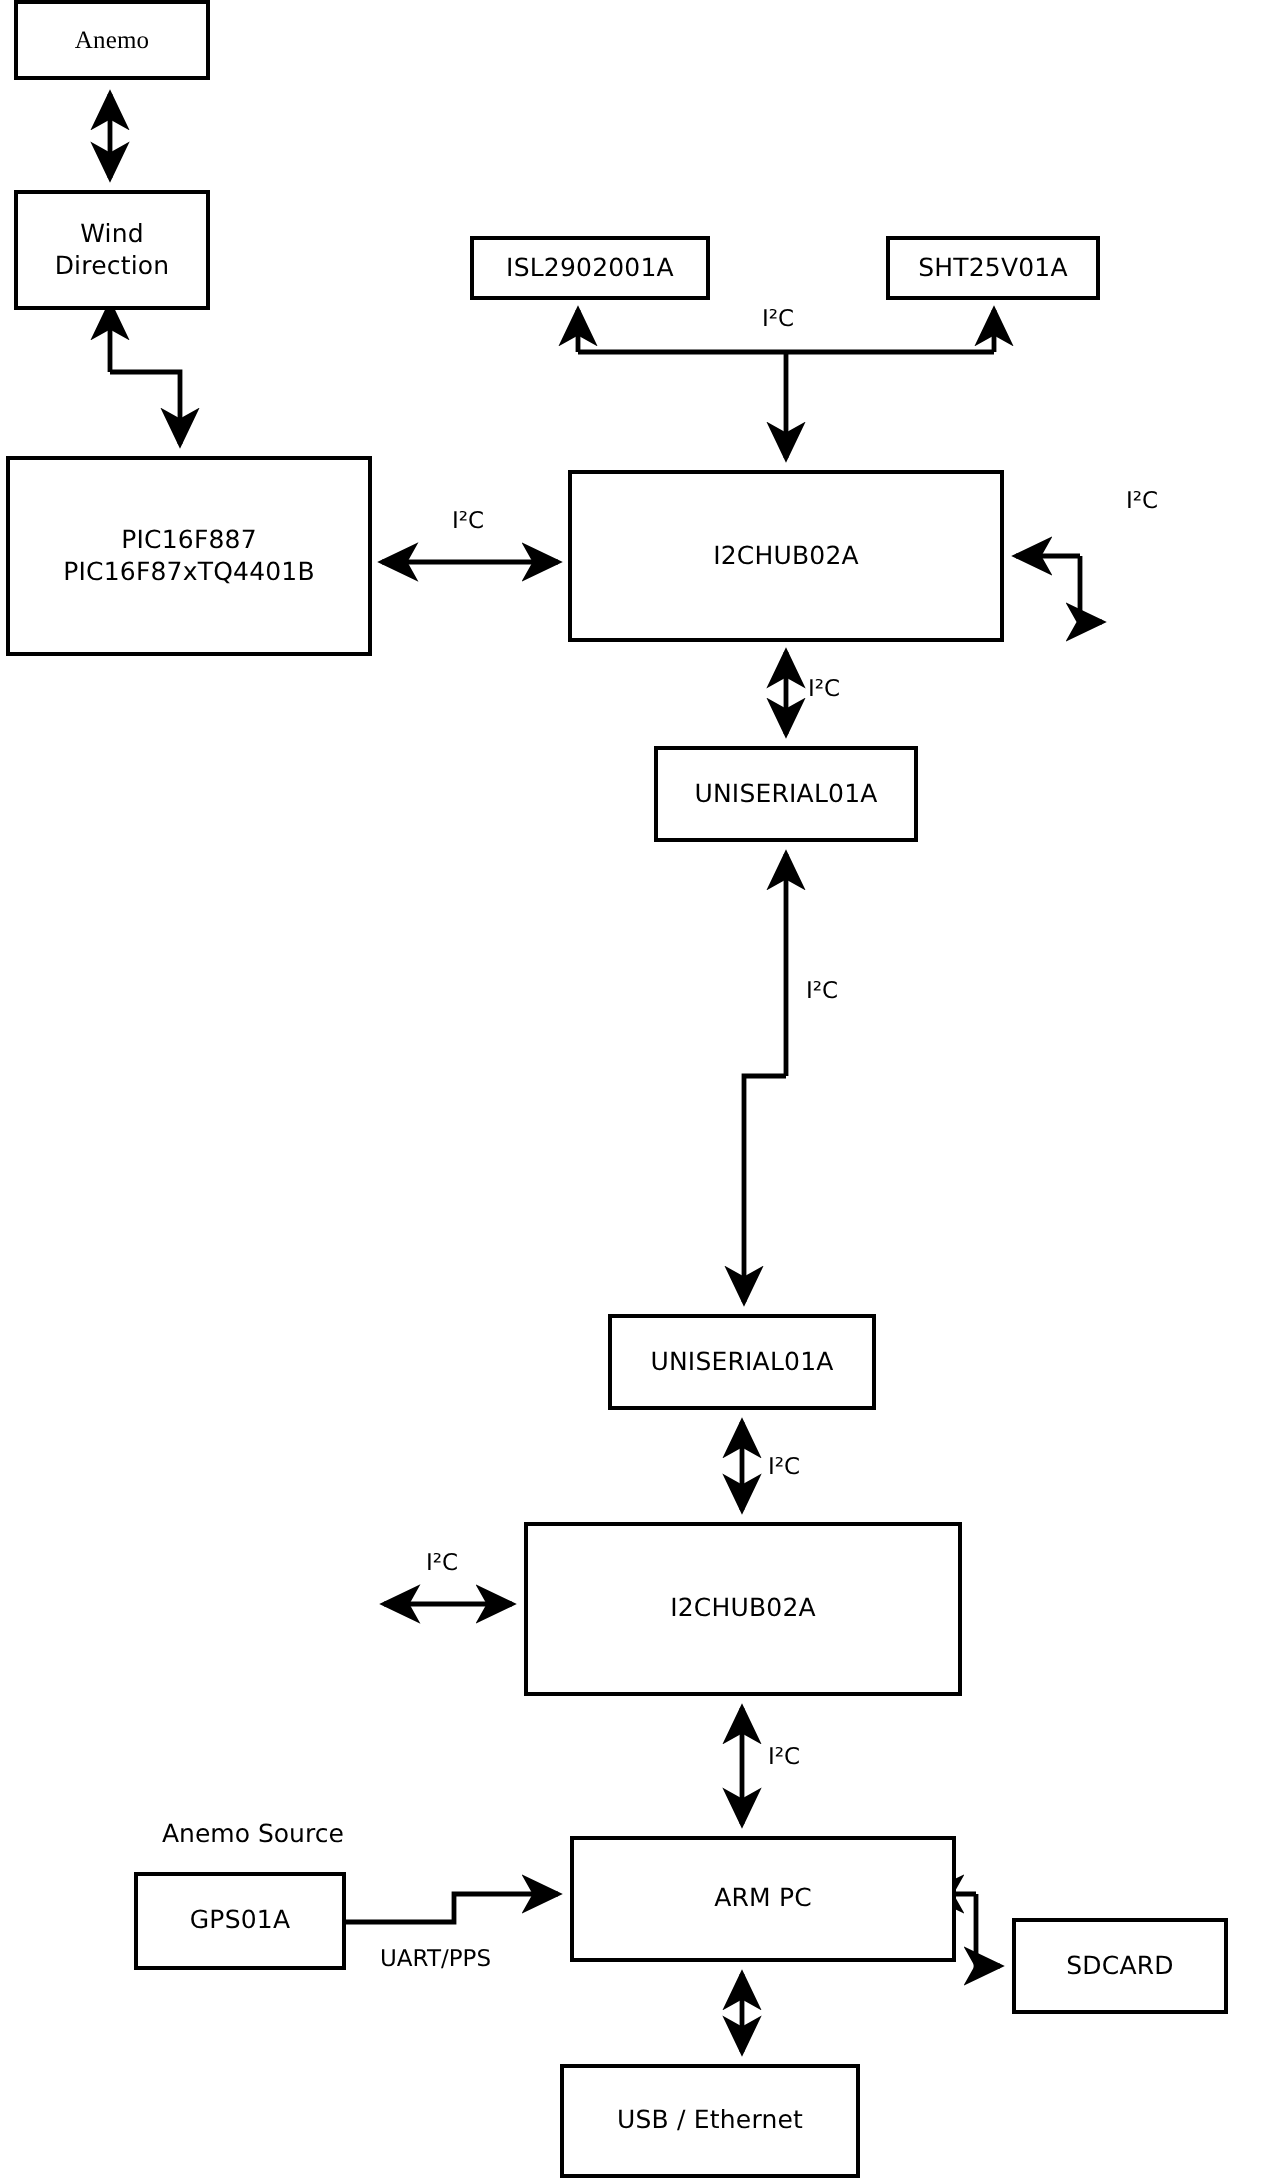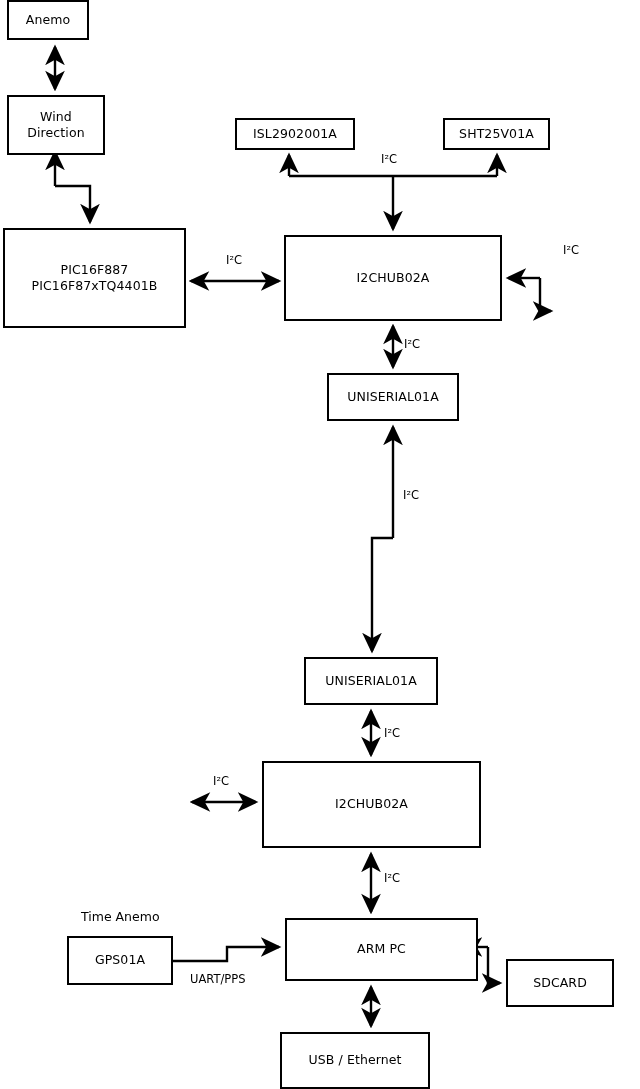--- a/index.html
+++ b/index.html
@@ -106,21 +106,21 @@
 
       <path d="M173,961 L227,961 L227,947 L279,947" marker-end="url(#ah)"></path>
 
       <path d="M488,947 L464,947" marker-end="url(#ah)"></path>
       <path d="M488,947 L488,983 L500,983" marker-end="url(#ah)"></path>
 
       <line x1="371" y1="1026" x2="371" y2="987" marker-end="url(#ah)" marker-start="url(#ah-start)"></line>
     </g>
   </svg>
 
-  <div class="node" style="left:7px; top:0px; width:82px; height:40px;">
+  <div class="node" style="left:7px; top:0px; width:98px; height:40px;font-family:Liberation Serif, serif;">
     <span class="node-label">Anemo</span>
   </div>
 
   <div class="node" style="left:7px; top:95px; width:98px; height:60px;">
     <span class="node-label">Wind
 Direction</span>
   </div>
 
   <div class="node" style="left:3px; top:228px; width:183px; height:100px;">
     <span class="node-label">PIC16F887
@@ -180,15 +180,15 @@
   <div class="edge-label" style="left:403px; top:488px;">I²C</div>
 
   <div class="edge-label" style="left:384px; top:726px;">I²C</div>
 
   <div class="edge-label" style="left:213px; top:774px;">I²C</div>
 
   <div class="edge-label" style="left:384px; top:871px;">I²C</div>
 
   <div class="edge-label" style="left:190px; top:972px;">UART/PPS</div>
 
-  <div class="free-label" style="left:81px; top:909px;">Time Anemo</div>
+  <div class="free-label" style="left:81px; top:909px;">Anemo Source</div>
 
 </div>
 
 </body></html>

